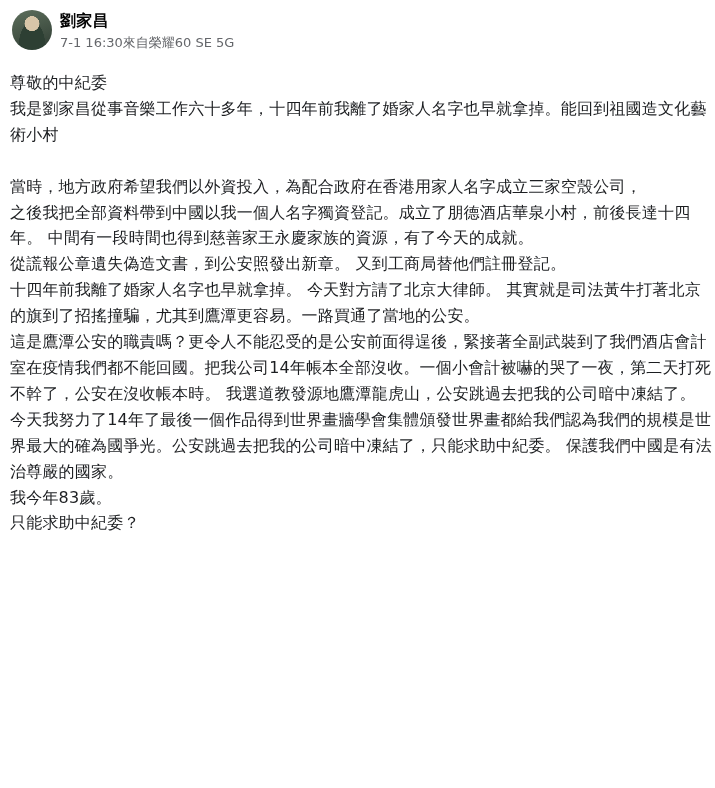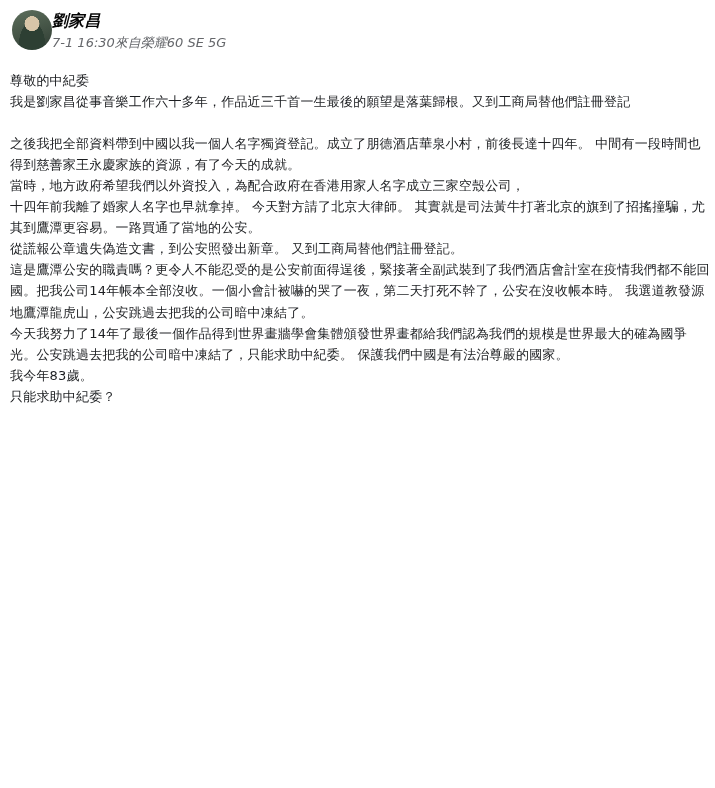--- a/index.html
+++ b/index.html
@@ -30,43 +30,42 @@
     background: #3c5a4a;
     flex: 0 0 40px;
     position: relative;
     overflow: hidden;
     background-image:
       radial-gradient(circle at 50% 34%, #d8c6a8 0 22%, rgba(216,198,168,0) 23%),
       radial-gradient(ellipse at 50% 88%, #2d3f33 0 46%, rgba(45,63,51,0) 47%),
       linear-gradient(160deg, #5d6f5c 0%, #2f3c33 100%);
   }
   .header-text {
-    margin-left: 0;
+    margin-left: 8px;
     display: flex;
     flex-direction: column;
     justify-content: center;
     padding-top: 1px;
-    font-style: italic;
   }
   .author-name {
     font-size: 16px;
     font-weight: bold;
     color: #050505;
     line-height: 20px;
     letter-spacing: 0.3px;
   }
   .meta-line {
     font-size: 13px;
     color: #65676b;
     line-height: 18px;
     margin-top: 3px;
   }
   .post-body {
     padding: 12px 2px 14px 10px;
-    font-size: 13px;
+    font-size: 16px;
     line-height: 1.62;
     color: #1c1e21;
     letter-spacing: 0.2px;
   }
   .para {
     margin: 0;
     white-space: pre-wrap;
     word-break: break-all;
   }
   .para.blank {
@@ -81,25 +80,25 @@
   <div class="post-header">
     <div class="avatar"></div>
     <div class="header-text">
       <div class="author-name">劉家昌</div>
       <div class="meta-line">7-1 16:30來自榮耀60 SE 5G</div>
     </div>
   </div>
 
   <div class="post-body">
     <p class="para">尊敬的中紀委</p>
-    <p class="para">我是劉家昌從事音樂工作六十多年，作品近三千首一生最後的願望是落葉歸根。又到工商局替他們註冊登記</p>
+    <p class="para">我是劉家昌從事音樂工作六十多年，十四年前我離了婚家人名字也早就拿掉。能回到祖國造文化藝術小村</p>
     <p class="para blank"></p>
+    <p class="para">當時，地方政府希望我們以外資投入，為配合政府在香港用家人名字成立三家空殼公司，</p>
     <p class="para">之後我把全部資料帶到中國以我一個人名字獨資登記。成立了朋德酒店華泉小村，前後長達十四年。 中間有一段時間也得到慈善家王永慶家族的資源，有了今天的成就。</p>
-    <p class="para">當時，地方政府希望我們以外資投入，為配合政府在香港用家人名字成立三家空殼公司，</p>
+    <p class="para">從謊報公章遺失偽造文書，到公安照發出新章。 又到工商局替他們註冊登記。</p>
     <p class="para">十四年前我離了婚家人名字也早就拿掉。 今天對方請了北京大律師。 其實就是司法黃牛打著北京的旗到了招搖撞騙，尤其到鷹潭更容易。一路買通了當地的公安。</p>
-    <p class="para">從謊報公章遺失偽造文書，到公安照發出新章。 又到工商局替他們註冊登記。</p>
     <p class="para">這是鷹潭公安的職責嗎？更令人不能忍受的是公安前面得逞後，緊接著全副武裝到了我們酒店會計室在疫情我們都不能回國。把我公司14年帳本全部沒收。一個小會計被嚇的哭了一夜，第二天打死不幹了，公安在沒收帳本時。 我選道教發源地鷹潭龍虎山，公安跳過去把我的公司暗中凍結了。</p>
     <p class="para">今天我努力了14年了最後一個作品得到世界畫牆學會集體頒發世界畫都給我們認為我們的規模是世界最大的確為國爭光。公安跳過去把我的公司暗中凍結了，只能求助中紀委。 保護我們中國是有法治尊嚴的國家。</p>
     <p class="para">我今年83歲。</p>
     <p class="para">只能求助中紀委？</p>
   </div>
 
 </div>
 
 </body></html>

